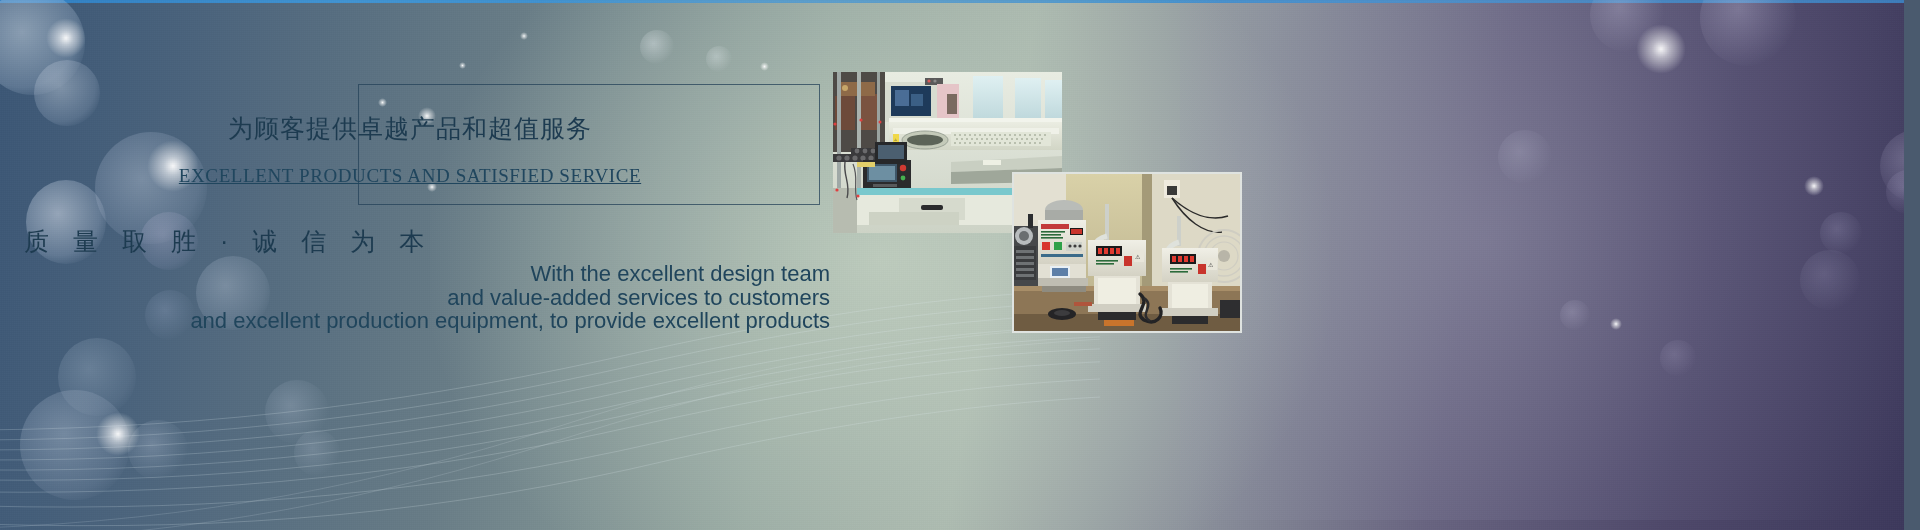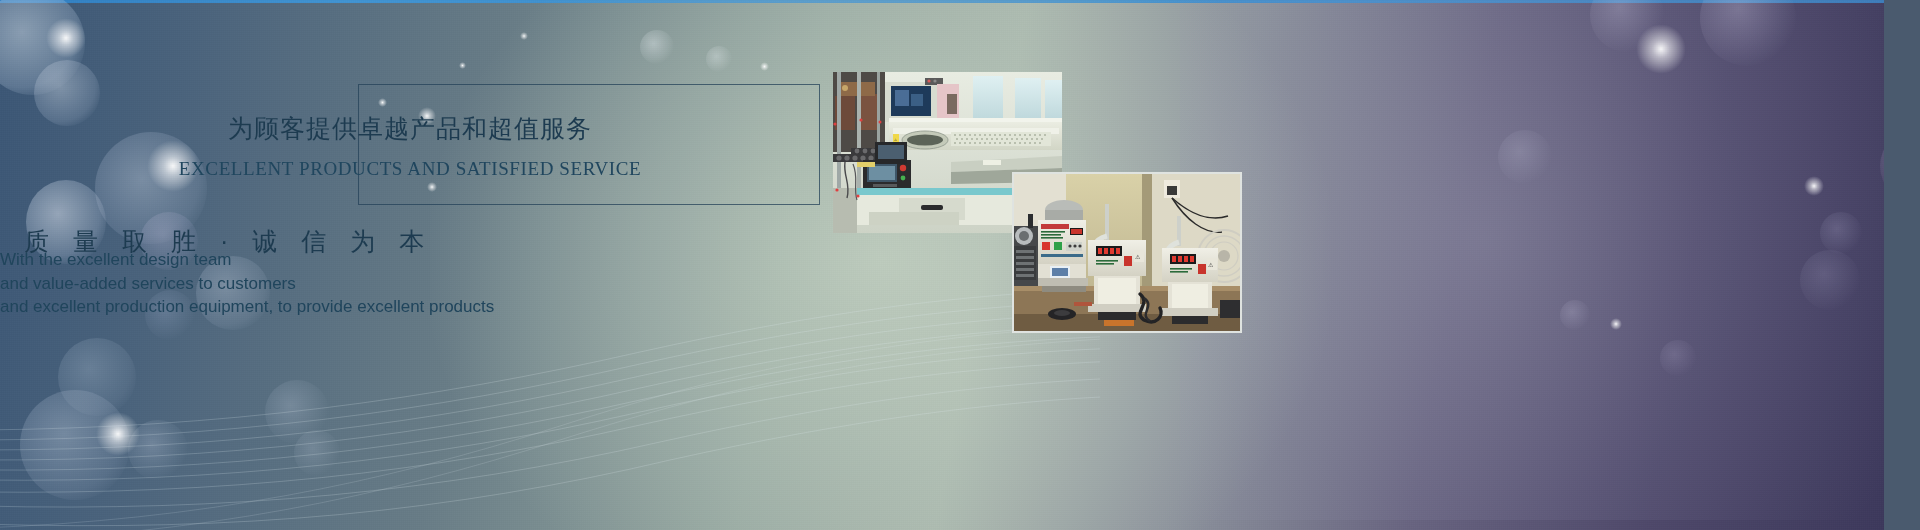--- a/index.html
+++ b/index.html
@@ -14,20 +14,21 @@
       linear-gradient(100deg,
         rgba(58,86,117,1) 0%,
         rgba(74,99,124,1) 10%,
         rgba(104,124,134,1) 26%,
         rgba(150,168,160,1) 42%,
         rgba(168,182,172,1) 52%,
         rgba(140,146,156,1) 64%,
         rgba(104,100,128,1) 76%,
         rgba(78,72,106,1) 88%,
         rgba(60,56,92,1) 100%);
+    padding-left: 20px;
   }
   
   .top-rule{
     position:absolute;left:0;top:0;width:1920px;height:3px;
     background:linear-gradient(90deg,#2f7fc4 0%,#3f95d6 18%,#3a8ccd 46%,#3f8fd0 70%,#3d7fbe 100%);
     opacity:.95;
   }
   
   .glow{
     position:absolute;left:430px;top:-120px;width:900px;height:760px;
@@ -59,40 +60,41 @@
   }
   .headline-cn{
     position:absolute;left:0;top:108px;width:820px;
     text-align:center;
     font-family:"Liberation Sans","DejaVu Sans",sans-serif;
     font-size:25px;line-height:40px;font-weight:400;
     color:#1d3b50;letter-spacing:1px;
     white-space:nowrap;
   }
   .headline-en{
-    position:absolute;left:0;top:156px;width:820px;
+    position:absolute;left:0;top:163px;width:820px;
     text-align:center;
     font-family:"Liberation Serif","DejaVu Serif",serif;
     font-size:19px;line-height:26px;font-weight:400;
     color:#20465e;letter-spacing:.6px;
     white-space:nowrap;
+    text-decoration:underline;
   }
   .slogan-cn{
     position:absolute;left:0;top:224px;width:830px;
     text-align:left;
     font-family:"Liberation Sans","DejaVu Sans",sans-serif;
     font-size:25px;line-height:34px;font-weight:400;
     color:#1d3b50;letter-spacing:24px;text-indent:24px;
     white-space:nowrap;
   }
   .para{
-    position:absolute;left:0;top:248px;width:830px;
-    text-align:left;
+    position:absolute;left:0;top:262px;width:830px;
+    text-align:right;
     font-family:"Liberation Sans","DejaVu Sans",sans-serif;
-    font-size:17px;line-height:23.5px;font-weight:400;
+    font-size:22px;line-height:23.5px;font-weight:400;
     color:#20455c;
   }
   .para div{white-space:nowrap;}
 
   
   .photo{position:absolute;overflow:hidden;background:#9aa;}
   #photo-1{left:833px;top:72px;width:229px;height:161px;}
   #photo-2{left:1012px;top:172px;width:230px;height:161px;border:2px solid #dfe3e0;box-sizing:border-box;}
   .photo svg{display:block;width:100%;height:100%;}
 </style>

